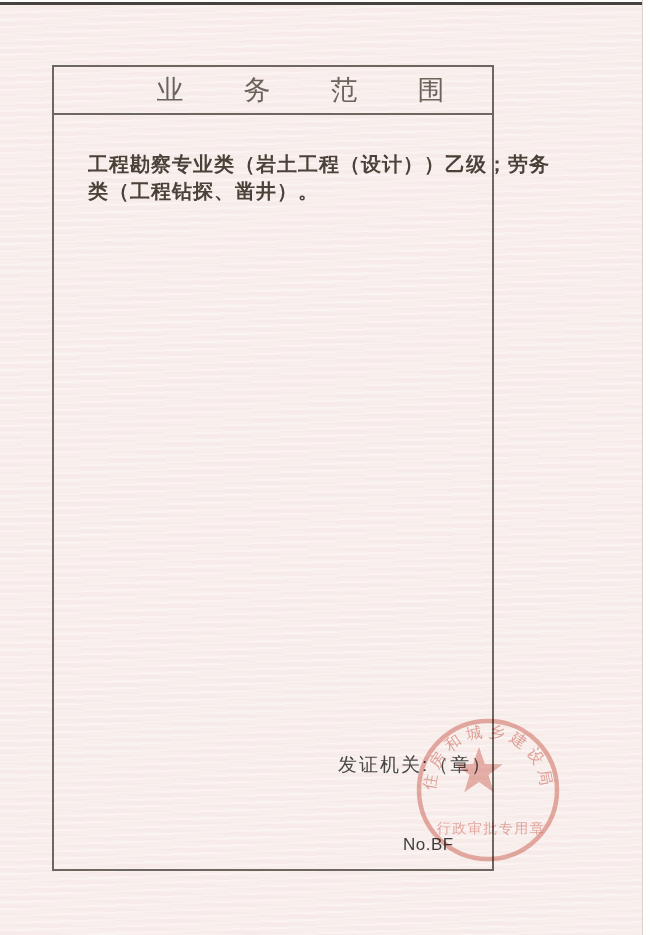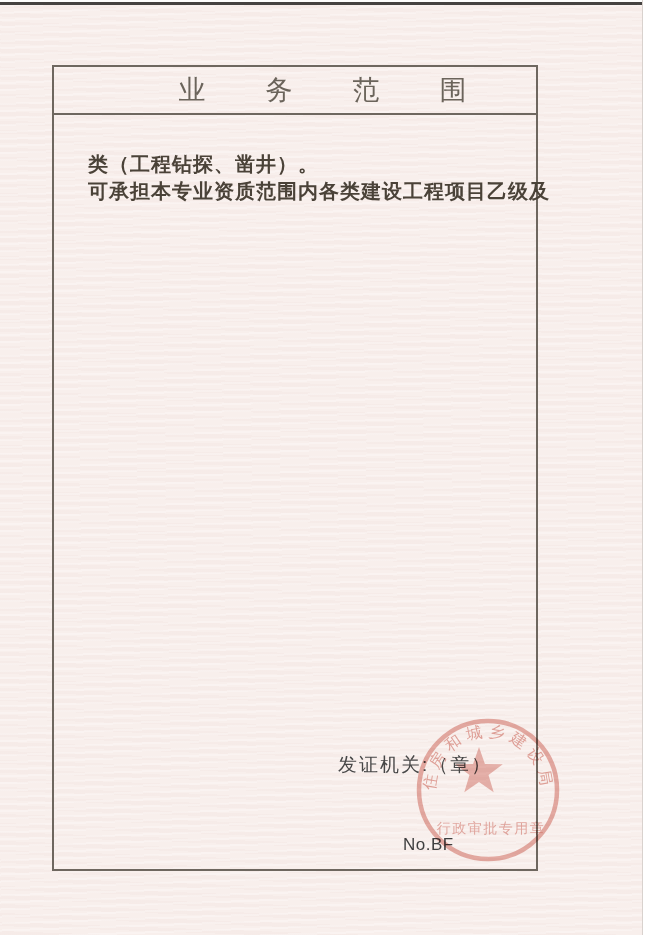--- a/index.html
+++ b/index.html
@@ -15,21 +15,21 @@
   
   .paper{
     position:absolute;left:0;top:5px;right:7px;bottom:0;
     background-color:#f8efec;
     background-image:
       repeating-linear-gradient(178deg, rgba(255,255,255,.28) 0 2px, rgba(255,255,255,0) 2px 7px),
       repeating-linear-gradient(2deg, rgba(228,202,198,.10) 0 4px, rgba(228,202,198,0) 4px 9px);
   }
   
   .frame{
-    position:absolute;left:52px;top:60px;width:486px;height:806px;
+    position:absolute;left:52px;top:60px;width:442px;height:806px;
     border:2px solid #6e675f;box-sizing:border-box;
   }
   .frame-header{
     height:46px;border-bottom:2px solid #6e675f;
     display:flex;align-items:center;justify-content:center;
   }
   .doc-title{
     font-family:"Liberation Serif",serif;
     font-size:27px;font-weight:500;color:#6b645b;
     letter-spacing:60px;margin-right:-60px;padding-left:55px;
@@ -73,22 +73,22 @@
 
 <div class="paper">
 
   <div class="frame">
     <div class="frame-header">
       <span class="doc-title">业务范围</span>
     </div>
   </div>
 
   <div class="body-text">
+    <div class="body-line">工程勘察专业类（岩土工程（设计））乙级；劳务</div>
     <div class="body-line">类（工程钻探、凿井）。</div>
-    <div class="body-line">可承担本专业资质范围内各类建设工程项目乙级及</div>
   </div>
 
   <div class="issuer-line">发证机关:（章）</div>
 
 
   <div class="serial-line">
     <span class="serial-prefix">No.BF</span>
   </div>
 
   <svg class="seal" viewBox="0 0 162 162" xmlns="http://www.w3.org/2000/svg">

